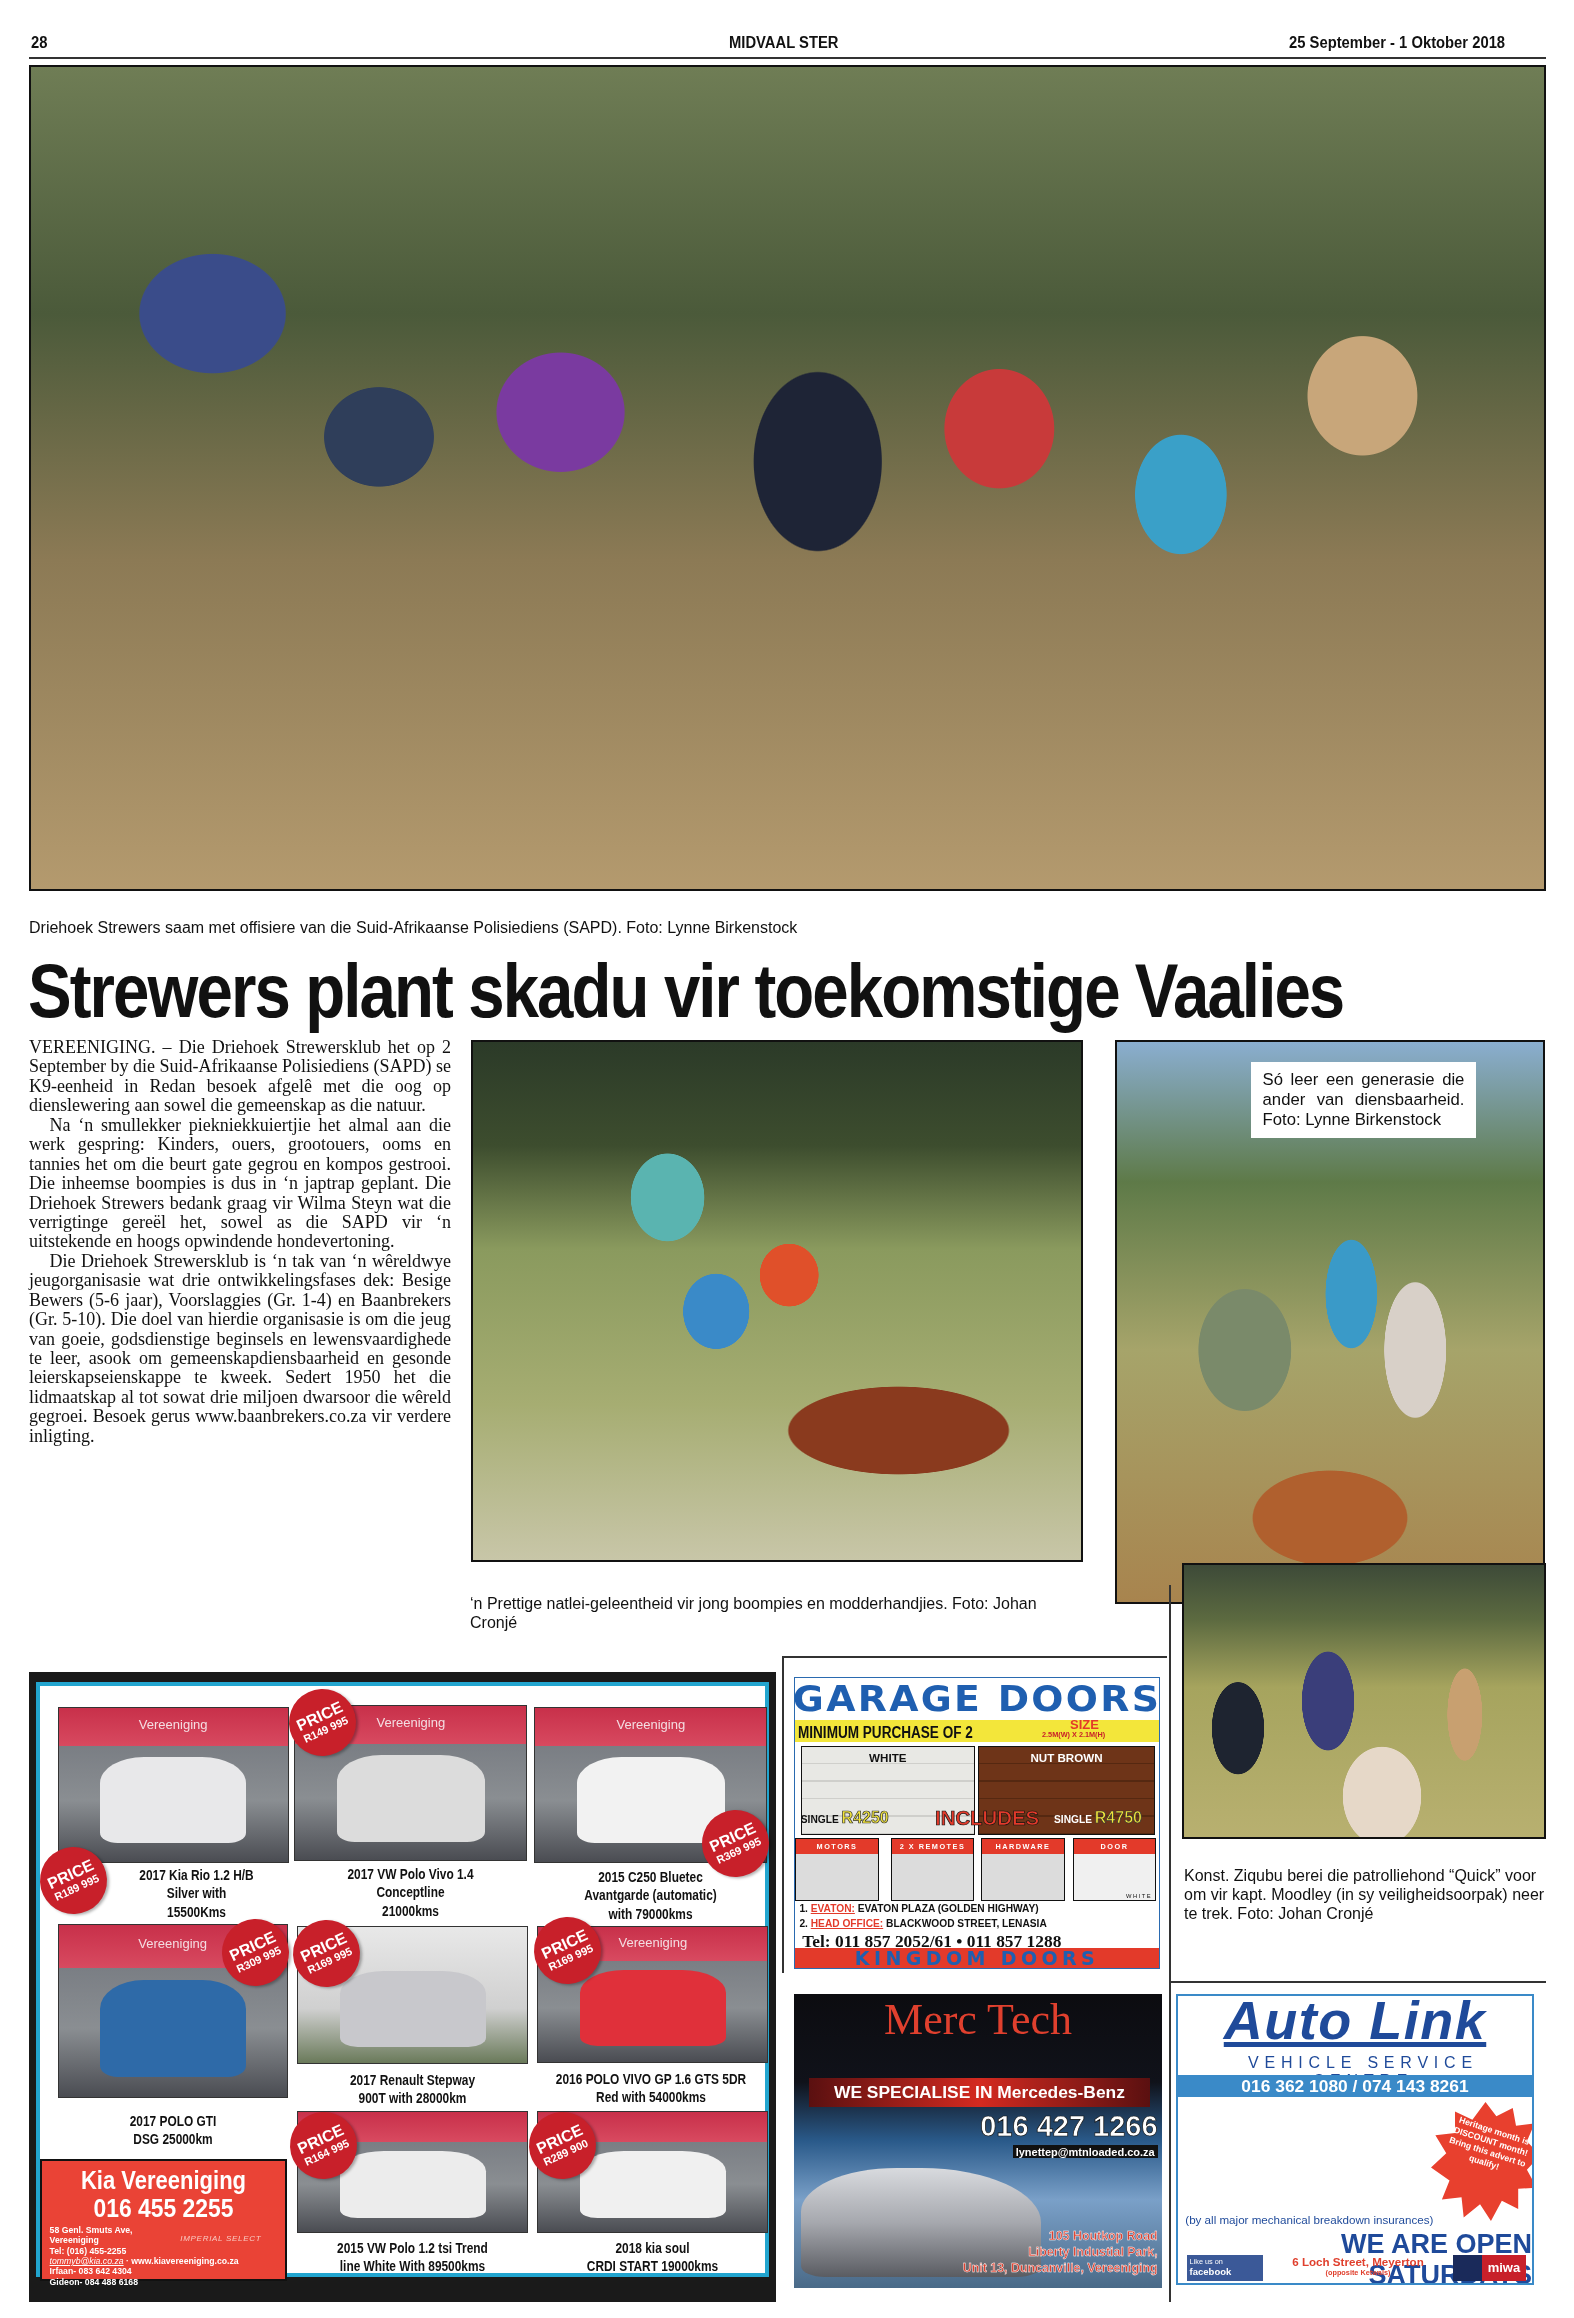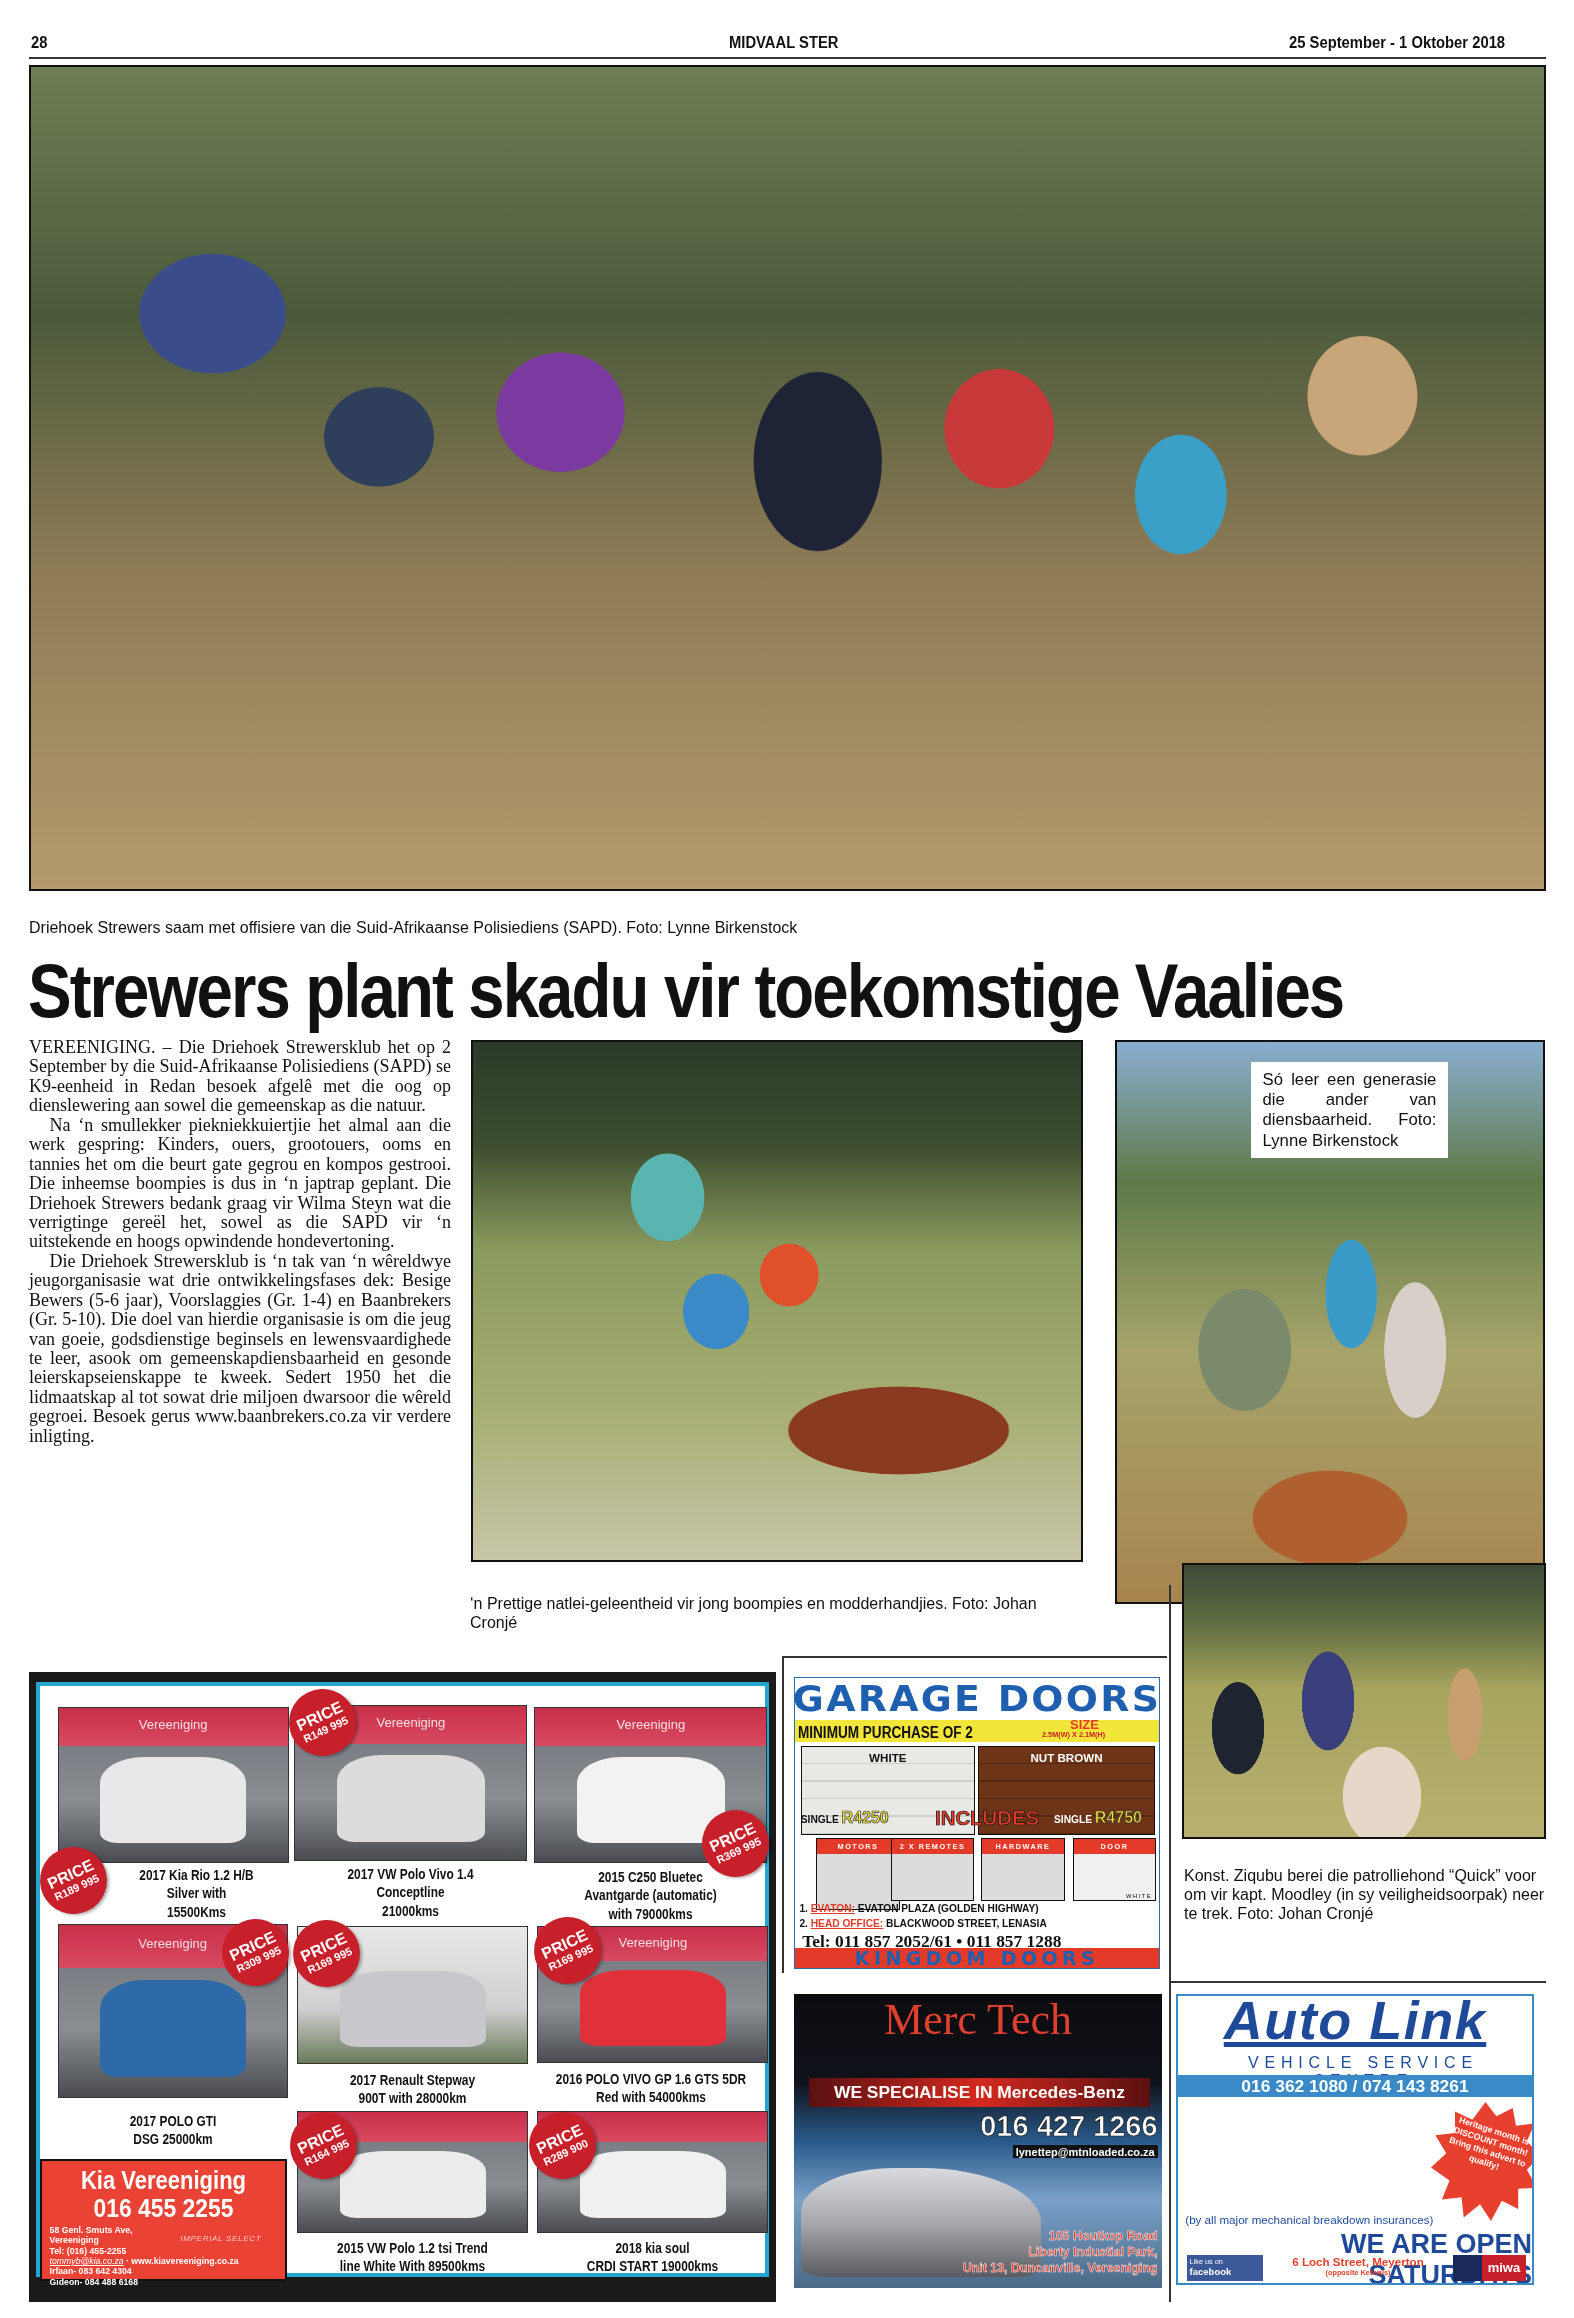--- a/index.html
+++ b/index.html
@@ -97,21 +97,21 @@
 <div class="abs body-text" style="left:29px; top:1038px; width:422px;">
   <p class="first">VEREENIGING. – Die Driehoek Strewersklub het op 2 September by die Suid-Afrikaanse Polisiediens (SAPD) se K9-eenheid in Redan besoek afgelê met die oog op dienslewering aan sowel die gemeenskap as die natuur.</p>
   <p>Na ‘n smullekker piekniekkuiertjie het almal aan die werk gespring: Kinders, ouers, grootouers, ooms en tannies het om die beurt gate gegrou en kompos gestrooi. Die inheemse boompies is dus in ‘n japtrap geplant. Die Driehoek Strewers bedank graag vir Wilma Steyn wat die verrigtinge gereël het, sowel as die SAPD vir ‘n uitstekende en hoogs opwindende hondevertoning.</p>
   <p>Die Driehoek Strewersklub is ‘n tak van ‘n wêreldwye jeugorganisasie wat drie ontwikkelingsfases dek: Besige Bewers (5-6 jaar), Voorslaggies (Gr. 1-4) en Baanbrekers (Gr. 5-10). Die doel van hierdie organisasie is om die jeug van goeie, godsdienstige beginsels en lewensvaardighede te leer, asook om gemeenskapdiensbaarheid en gesonde leierskapseienskappe te kweek. Sedert 1950 het die lidmaatskap al tot sowat drie miljoen dwarsoor die wêreld gegroei. Besoek gerus www.baanbrekers.co.za vir verdere inligting.</p>
 </div>
 
 <div class="abs photo ph-hose" style="left:471px; top:1040px; width:612px; height:522px;"></div>
 <div class="abs caption" style="left:470px; top:1594px; width:618px;">‘n Prettige natlei-geleentheid vir jong boompies en modderhandjies. Foto: Johan Cronjé</div>
 
 <div class="abs photo ph-dig" style="left:1115px; top:1040px; width:430px; height:564px;">
-  <div class="abs caption-box" style="left:134px; top:20.4px; width:197px;">Só leer een generasie die ander van diensbaarheid. Foto: Lynne Birkenstock</div>
+  <div class="abs caption-box" style="left:134px; top:20.4px; width:225px;">Só leer een generasie die ander van diensbaarheid. Foto: Lynne Birkenstock</div>
 </div>
 
 <div class="abs photo ph-k9" style="left:1182px; top:1563px; width:364px; height:276px;"></div>
 <div class="abs caption" style="left:1184px; top:1866px; width:362px; font-size:16px;">Konst. Ziqubu berei die patrolliehond “Quick” voor om vir kapt. Moodley (in sy veiligheidsoorpak) neer te trek. Foto: Johan Cronjé</div>
 
 <div class="abs vline" style="left:782px; top:1656px; width:1.5px; height:317px;"></div>
 <div class="abs vline" style="left:782px; top:1656px; width:385px; height:1.5px;"></div>
 <div class="abs vline" style="left:1169px; top:1585px; width:1.5px; height:717px;"></div>
 <div class="abs vline" style="left:1169px; top:1981px; width:377px; height:1.5px;"></div>
 
@@ -248,21 +248,21 @@
   <div class="abs gd-door-white" style="left:5.8px; top:68px; width:174px; height:89px; border:1.5px solid #111;">
     <div style="text-align:center; font-weight:bold; font-size:11.6px; margin-top:4.4px;">WHITE</div>
   </div>
   <div class="abs gd-door-brown" style="left:183px; top:68px; width:177px; height:89px; border:1.5px solid #111;">
     <div style="text-align:center; font-weight:bold; font-size:11.6px; margin-top:4.4px; color:#fff;">NUT BROWN</div>
   </div>
   <div class="abs" style="left:5.8px; top:131px; font-weight:bold; font-size:10.2px;"><span>SINGLE</span> <span style="font-size:16px; color:#f3e63a; -webkit-text-stroke:0.7px #333;">R4250</span></div>
   <div class="abs" style="left:140px; top:129px; font-weight:bold; font-size:20.4px; color:#e33a2a; -webkit-text-stroke:0.7px #111;">INCLUDES</div>
   <div class="abs" style="left:259px; top:131px; font-weight:bold; font-size:10.2px; color:#fff;"><span>SINGLE</span> <span style="font-size:16px; color:#f3e63a; -webkit-text-stroke:0.7px #333;">R4750</span></div>
 
-  <div class="gd-inc" style="left:21px; top:160px; width:84px; height:72px;">
+  <div class="gd-inc" style="left:0; top:160px; width:84px; height:63px;">
       <div class="hdr">MOTORS</div>
     </div>
   <div class="gd-inc" style="left:96px; top:160px; width:83px; height:63px;">
       <div class="hdr">2 X REMOTES</div>
     </div>
   <div class="gd-inc" style="left:186px; top:160px; width:84px; height:63px;">
       <div class="hdr">HARDWARE</div>
     </div>
   <div class="gd-inc" style="left:278px; top:160px; width:83px; height:63px; background:#f0f0f0;">
       <div class="hdr">DOOR</div>

